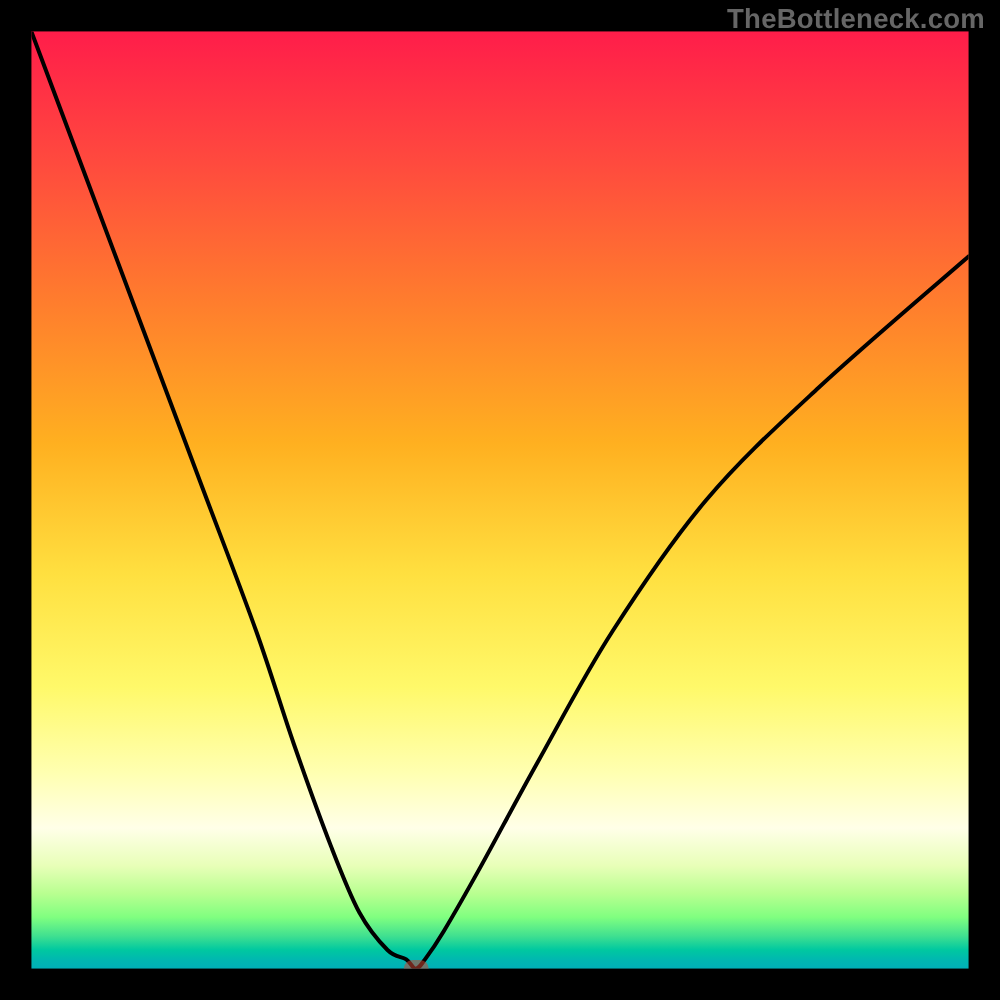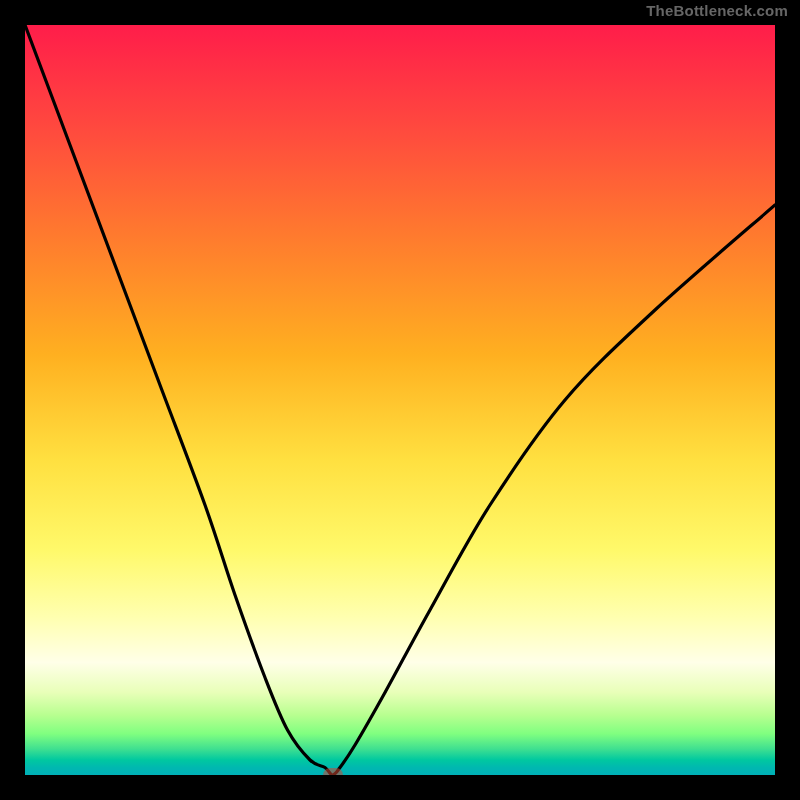--- a/index.html
+++ b/index.html
@@ -15,21 +15,21 @@
     position: relative;
     width: 800px;
     height: 800px;
     background: #000;
   }
   .watermark {
     position: absolute;
     top: 2px;
     right: 12px;
     color: #666;
-    font-size: 15px;
+    font-size: 22px;
     font-weight: 600;
     letter-spacing: 0.2px;
     z-index: 5;
     user-select: none;
   }
   .plot {
     position: absolute;
     left: 25px;
     top: 25px;
     width: 750px;

